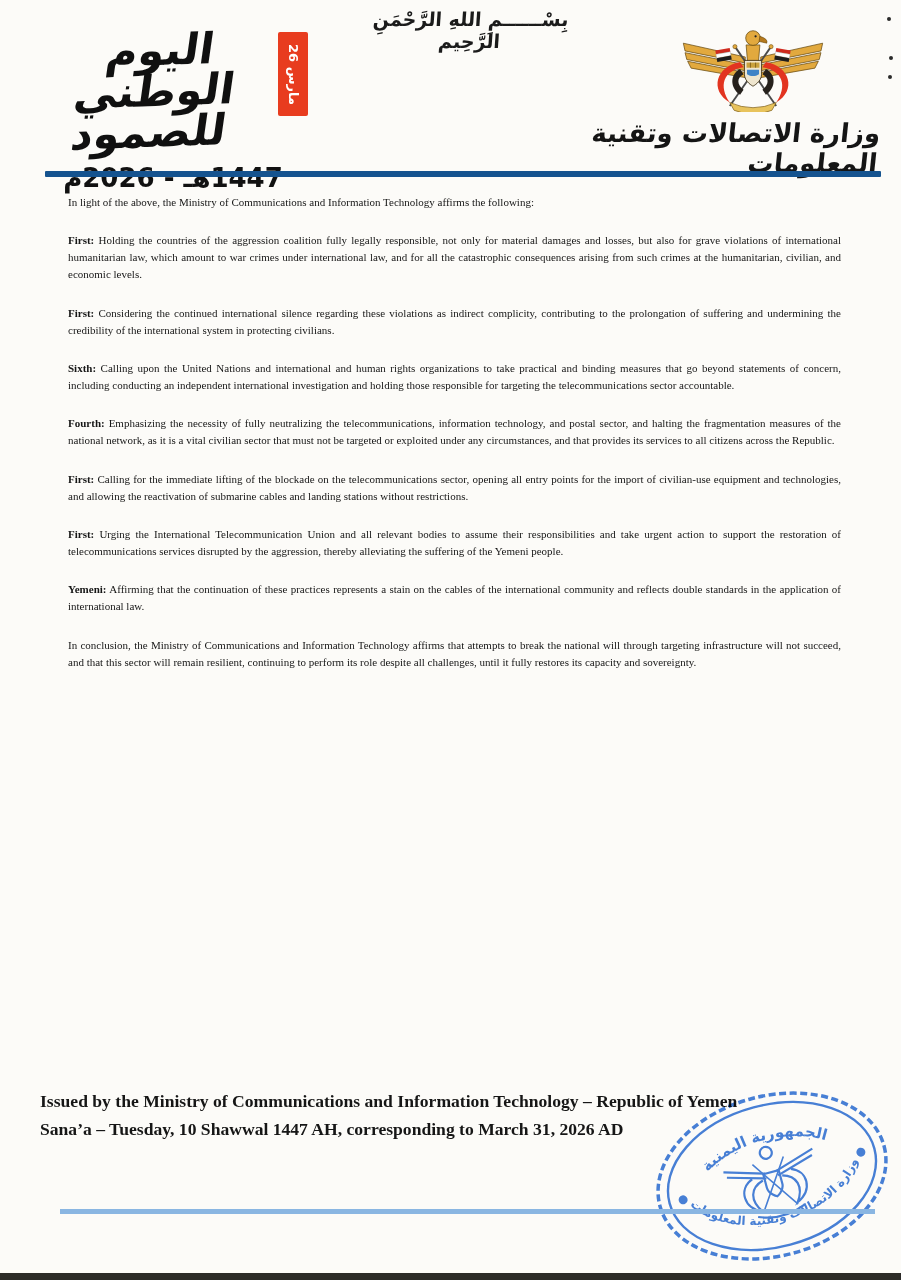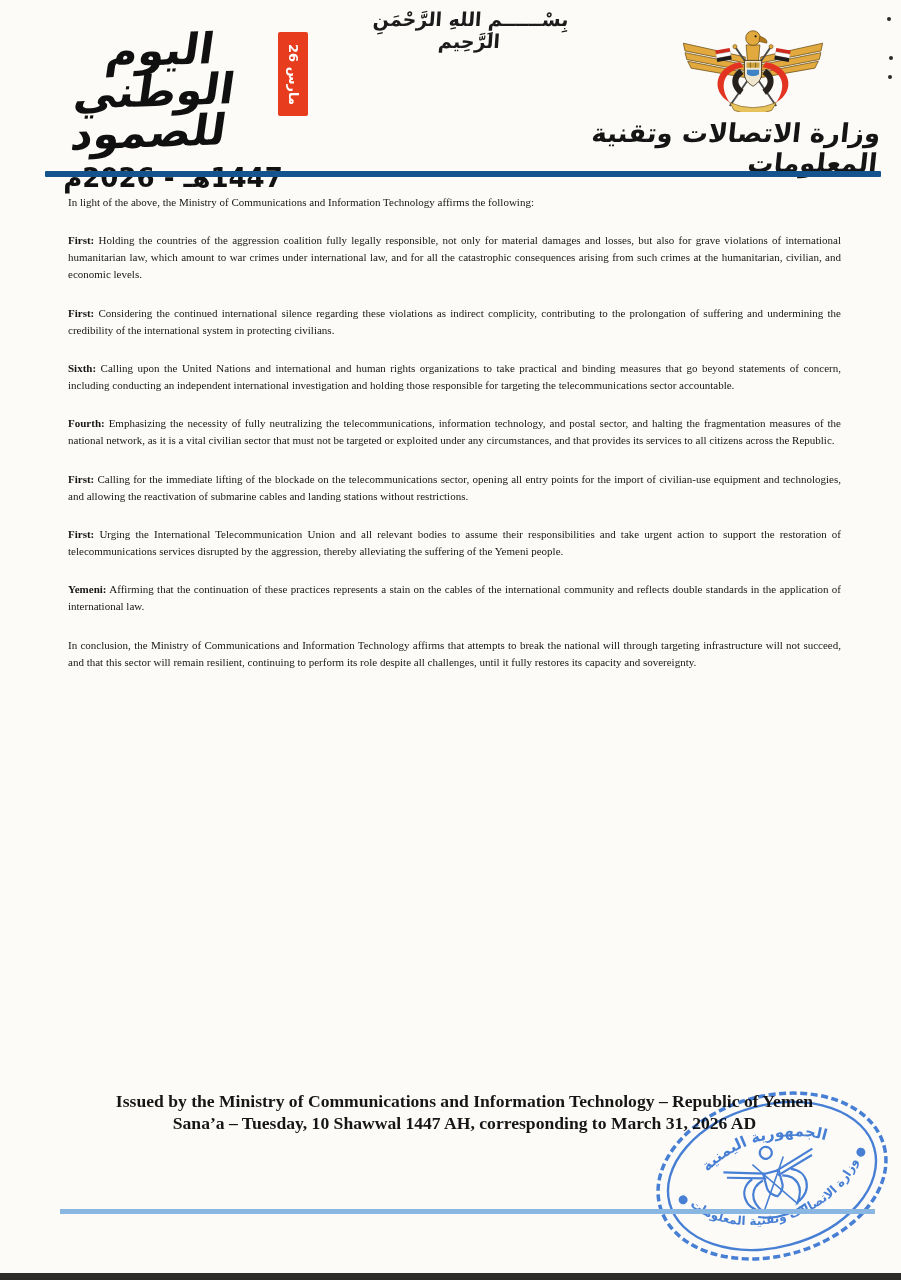--- a/index.html
+++ b/index.html
@@ -60,24 +60,24 @@
   }
   
   .body-text {
     position: absolute; left: 68px; top: 194px; width: 773px;
     font-size: 11px; line-height: 1.56; text-align: justify;
   }
   .body-text p { margin-bottom: 21px; }
   .pt-label { font-weight: 700; }
   
   .footer {
-    position: absolute; left: 54px; top: 1091px; width: 821px;
-    text-align: center; font-weight: 700; font-size: 17.6px;
-  }
-  .footer .line2 { margin-top: 1px; }
+    position: absolute; left: 40px; top: 1091px; width: 821px;
+    font-weight: 700; font-size: 17.6px;
+  }
+  .footer .line2 { margin-top: 7px; }
   .stamp {
     position: absolute; left: 648px; top: 1090px; width: 248px; height: 172px;
     transform: rotate(-15deg);
     opacity: 0.88;
     mix-blend-mode: multiply;
   }
   .footer-rule {
     position: absolute; left: 60px; top: 1209px; width: 815px; height: 5px;
   }
   .bottom-band {

